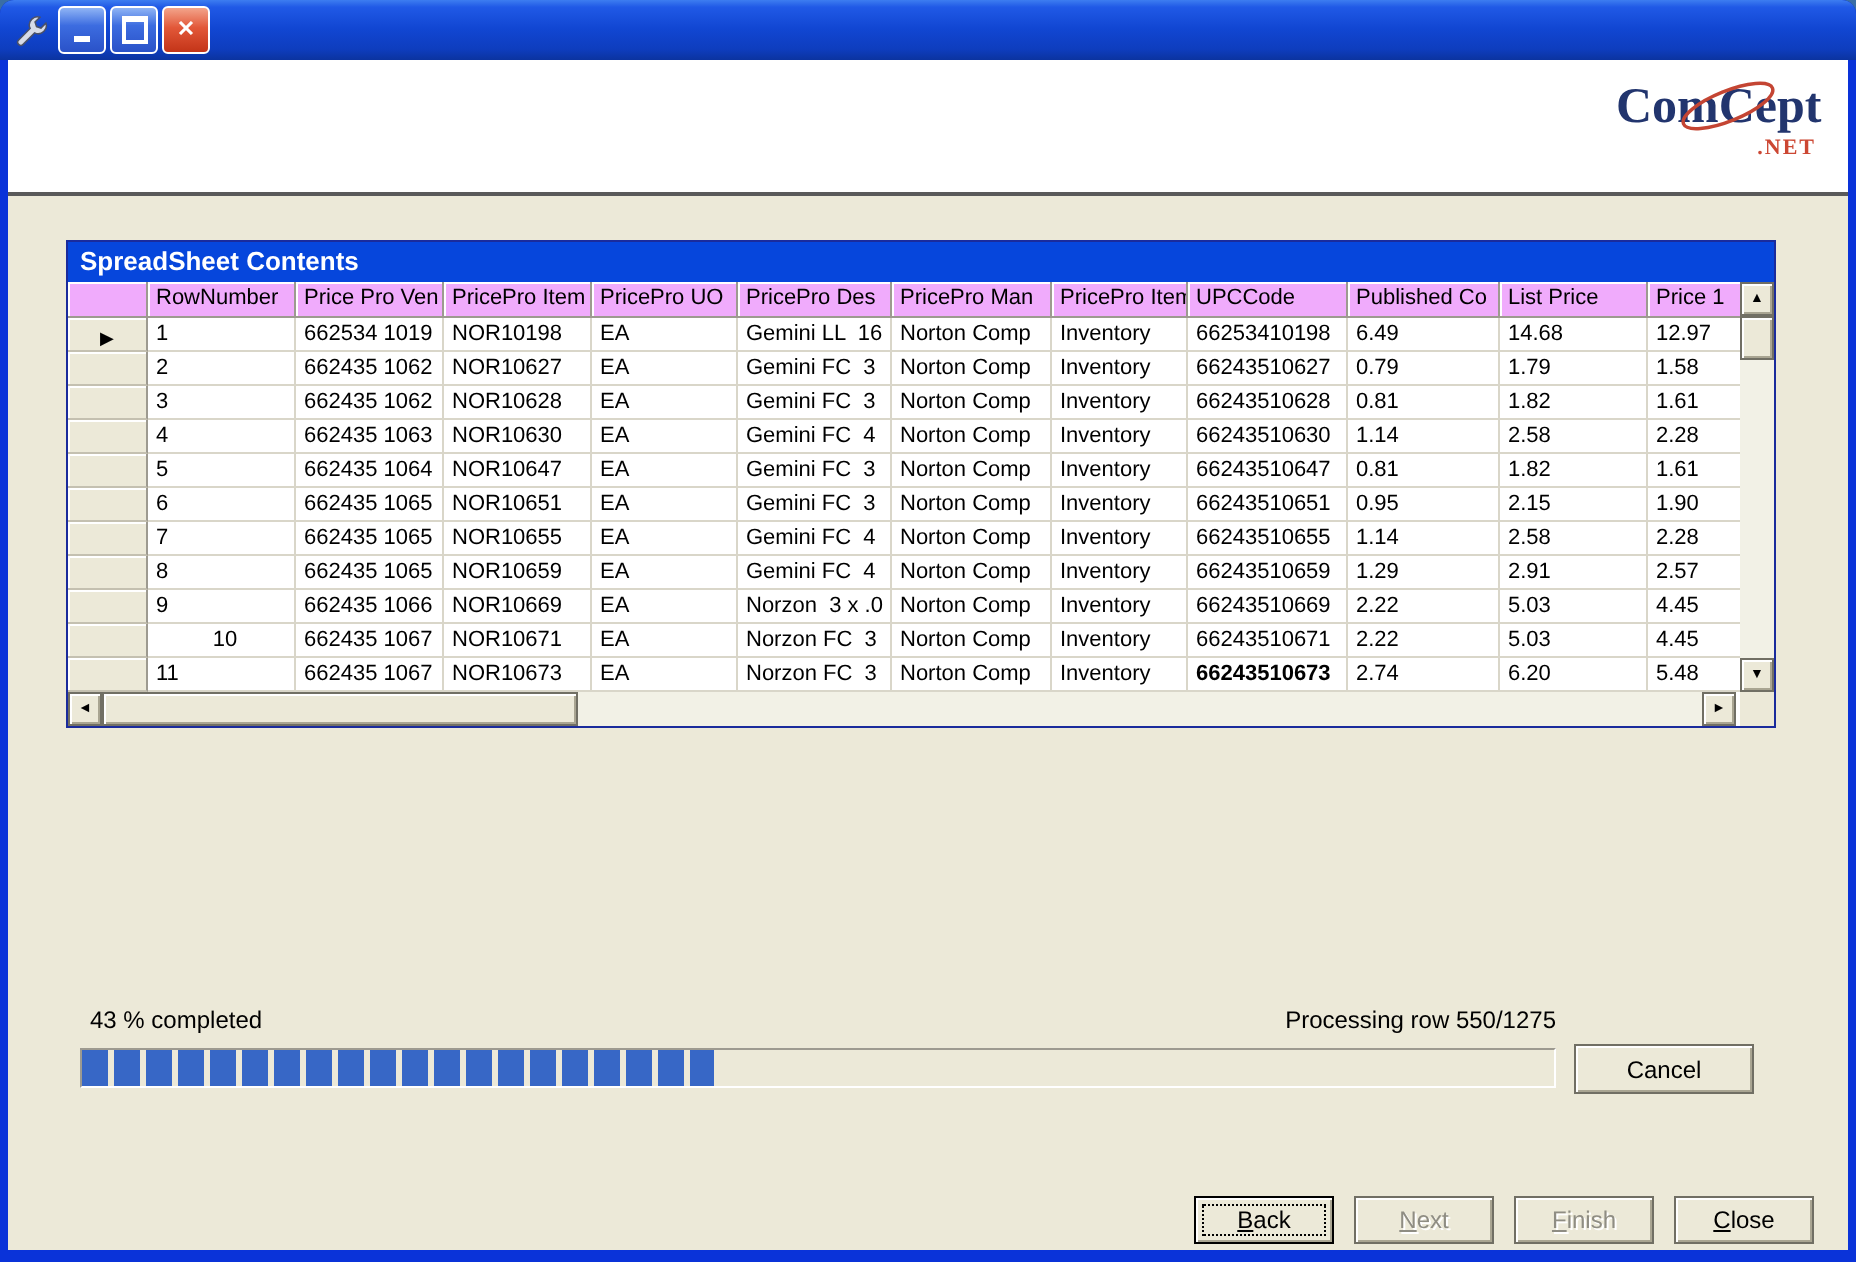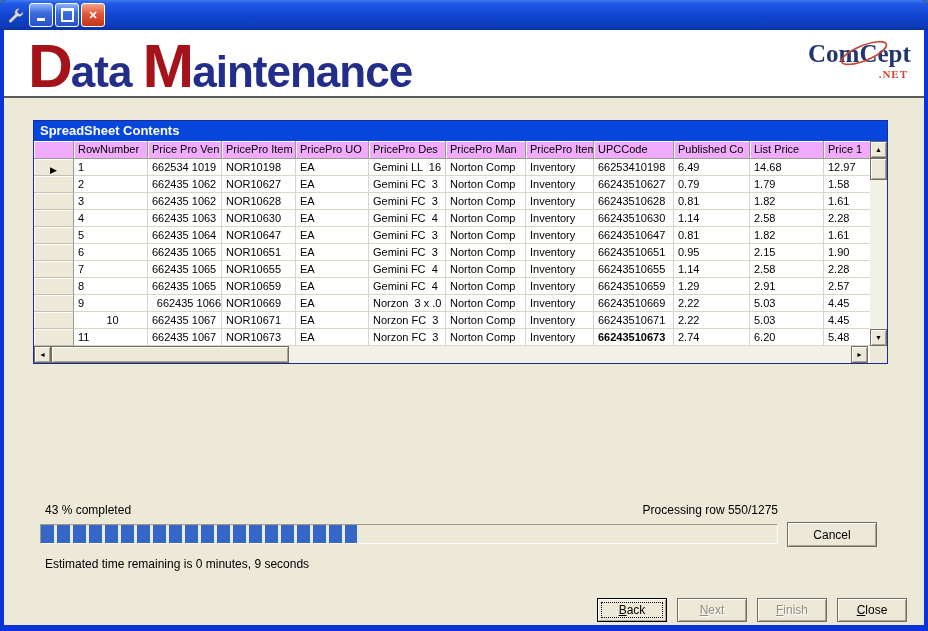--- a/index.html
+++ b/index.html
@@ -77,23 +77,20 @@
           <span class="min-glyph"></span>
         </span>
       <span class="tbb blue">
           <span class="max-glyph"></span>
         </span>
       <span class="tbb red">✕</span>
     </span>
   </div>
 
   <div class="headerband">
-    <div class="bigtitle">
-      <span class="cap">D</span><span class="low">ata</span><span class="low">&nbsp;</span><span class="cap">M</span><span class="low">aintenance</span>
-    </div>
     <div class="logo">
       <span class="logo-text">ComCept</span>
       <svg class="swoosh" width="56" height="30" viewBox="0 0 56 30">
         <ellipse cx="28" cy="15" rx="24" ry="7.5" fill="none" stroke="#C44533" stroke-width="1.7" transform="rotate(-22 28 15)"></ellipse>
       </svg>
       <span class="logo-net">.NET</span>
     </div>
   </div>
 
   <div class="content">
@@ -224,21 +221,21 @@
               <div class="gc" style="width: 80px;">Norton Comp</div>
               <div class="gc" style="width: 68px;">Inventory</div>
               <div class="gc" style="width: 80px;">66243510659</div>
               <div class="gc" style="width: 76px;">1.29</div>
               <div class="gc" style="width: 74px;">2.91</div>
               <div class="gc" style="width: 60px;">2.57</div>
             </div>
             <div class="grow">
               <div class="gsel" style="width: 40px;"></div>
               <div class="gc" style="width: 74px;">9</div>
-              <div class="gc" style="width: 74px; text-align: right;">662435 1066</div>
+              <div class="gc" style="width: 74px;">662435 1066</div>
               <div class="gc" style="width: 74px;">NOR10669</div>
               <div class="gc" style="width: 73px;">EA</div>
               <div class="gc" style="width: 77px;">Norzon  3 x .0</div>
               <div class="gc" style="width: 80px;">Norton Comp</div>
               <div class="gc" style="width: 68px;">Inventory</div>
               <div class="gc" style="width: 80px;">66243510669</div>
               <div class="gc" style="width: 76px;">2.22</div>
               <div class="gc" style="width: 74px;">5.03</div>
               <div class="gc" style="width: 60px;">4.45</div>
             </div>
@@ -295,20 +292,19 @@
       </div>
     </div>
 
 
     <div class="plabel" style="left:41px;top:405px;">43 % completed</div>
     <div class="plabel" style="left:556px;top:405px;width:218px;text-align:right;">Processing row 550/1275</div>
     <div class="pbar">
       <div class="pfill" style="width: 316px;"></div>
     </div>
     <div class="btn" style="left:783px;top:424px;width:90px;height:25px;">Cancel</div>
-    <div class="plabel" style="left:41px;top:459px;">Estimated time remaining is 0 minutes, 9 seconds</div>
 
     <div class="btn default" style="left:593px;top:500px;width:70px;height:24px;"><u>B</u>ack</div>
     <div class="btn disabled" style="left:673px;top:500px;width:70px;height:24px;"><u>N</u>ext</div>
     <div class="btn disabled" style="left:753px;top:500px;width:70px;height:24px;"><u>F</u>inish</div>
     <div class="btn" style="left:833px;top:500px;width:70px;height:24px;"><u>C</u>lose</div>
   </div>
 </div>
 
 </body></html>

